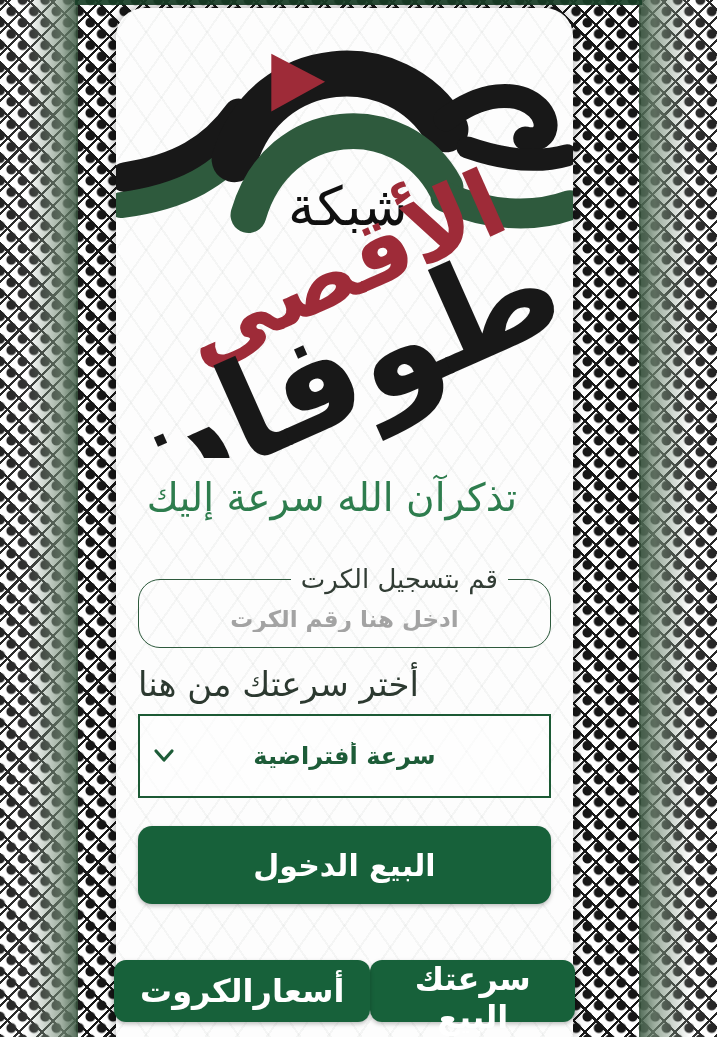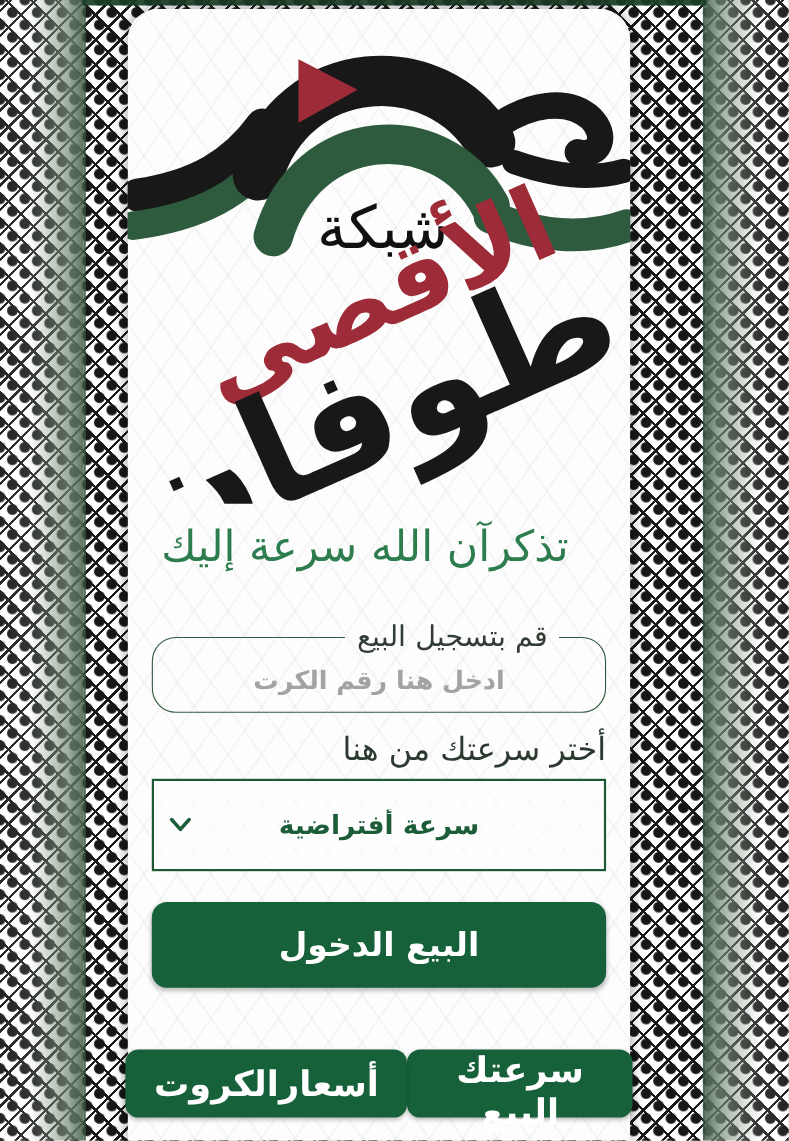--- a/index.html
+++ b/index.html
@@ -60,22 +60,22 @@
     font-size:26px; color:#323d35; padding:0 10px;
     margin-inline-start:42px; white-space:nowrap;
   }
   .card-input{
     width:100%; height:50px; border:0; background:transparent; outline:none;
     text-align:center; font-size:23px; font-weight:700; color:#444;
     font-family:"DejaVu Sans", sans-serif;
   }
   .card-input::placeholder{ color:#a3a3a3; opacity:1; font-weight:700; }
   .speed-heading{
-    margin:16px 0 10px; text-align:right;
-    font-size:29px; font-weight:400; color:#2c3930;
+    margin:16px 0 10px; text-align:left;
+    font-size:34px; font-weight:400; color:#2c3930;
   }
   .select-wrap{ position:relative; }
   select.speed-select{
     width:100%; height:84px; display:block;
     border:2px solid #1c5a35; border-radius:0;
     background:rgba(255,255,255,0.55);
     color:#1d5c38; font-size:24px; font-weight:700;
     text-align:center; text-align-last:center;
     appearance:none; -webkit-appearance:none; -moz-appearance:none;
     font-family:"DejaVu Sans", sans-serif; padding:0 34px; cursor:pointer;
@@ -129,21 +129,21 @@
       <text x="255" y="298" text-anchor="middle" font-size="92" font-weight="700" fill="#9e2b38">الأقصى</text>
       <text x="205" y="408" text-anchor="middle" font-size="138" font-weight="700" fill="#181818">طوفان</text>
     </g>
   </svg>
 
   <h1 class="reminder">تذكرآن الله سرعة إليك</h1>
 
   <section class="form">
 
     <fieldset class="login-box">
-      <legend>قم بتسجيل البيع</legend>
+      <legend>قم بتسجيل الكرت</legend>
       <input class="card-input" type="text" placeholder="ادخل هنا رقم الكرت" style="">
     </fieldset>
 
     <h2 class="speed-heading">أختر سرعتك من هنا</h2>
 
     <div class="select-wrap">
       <select class="speed-select">
         <option>سرعة أفتراضية</option>
       </select>
       <svg class="chevron" viewBox="0 0 22 16" aria-hidden="true">

